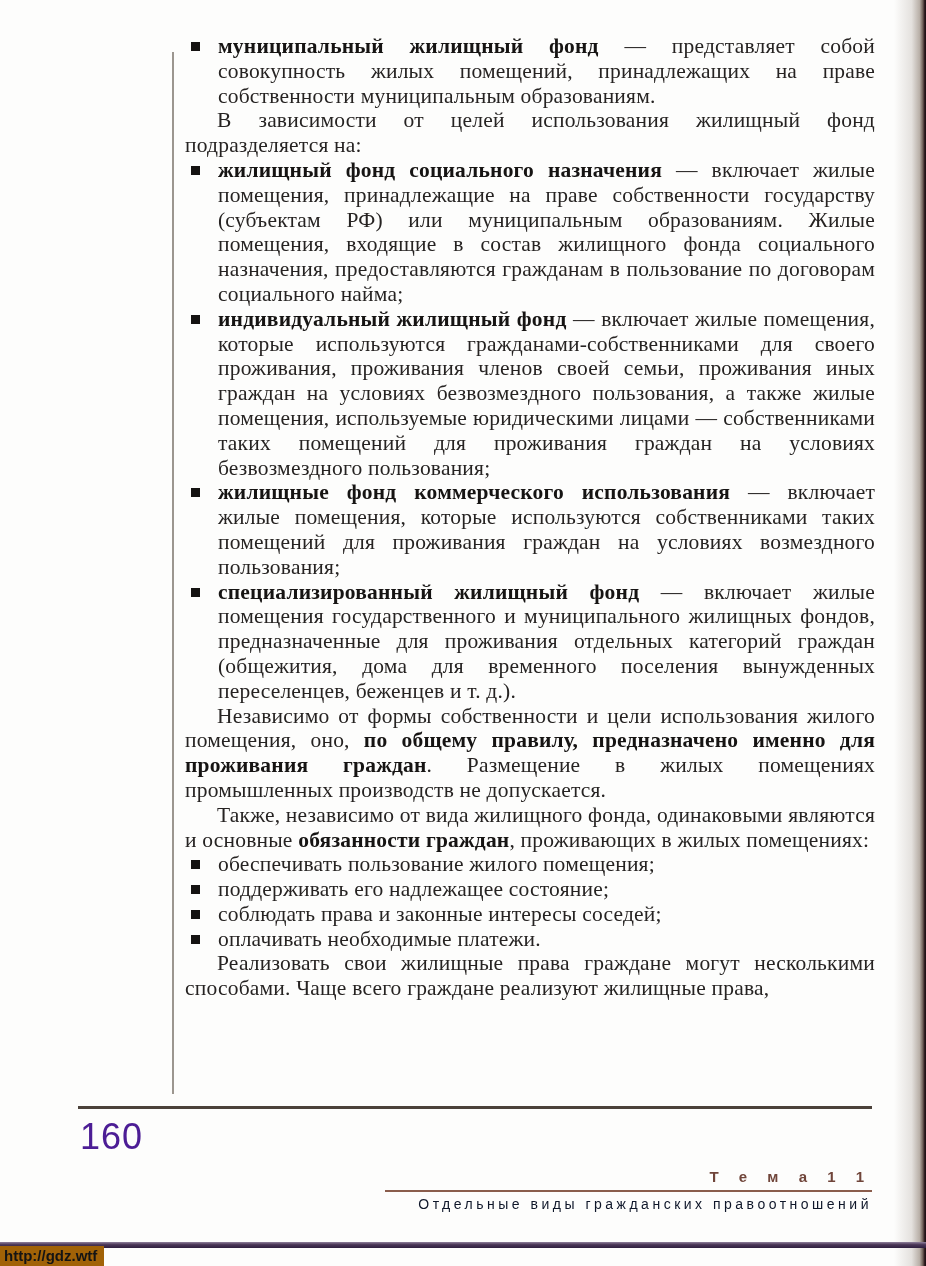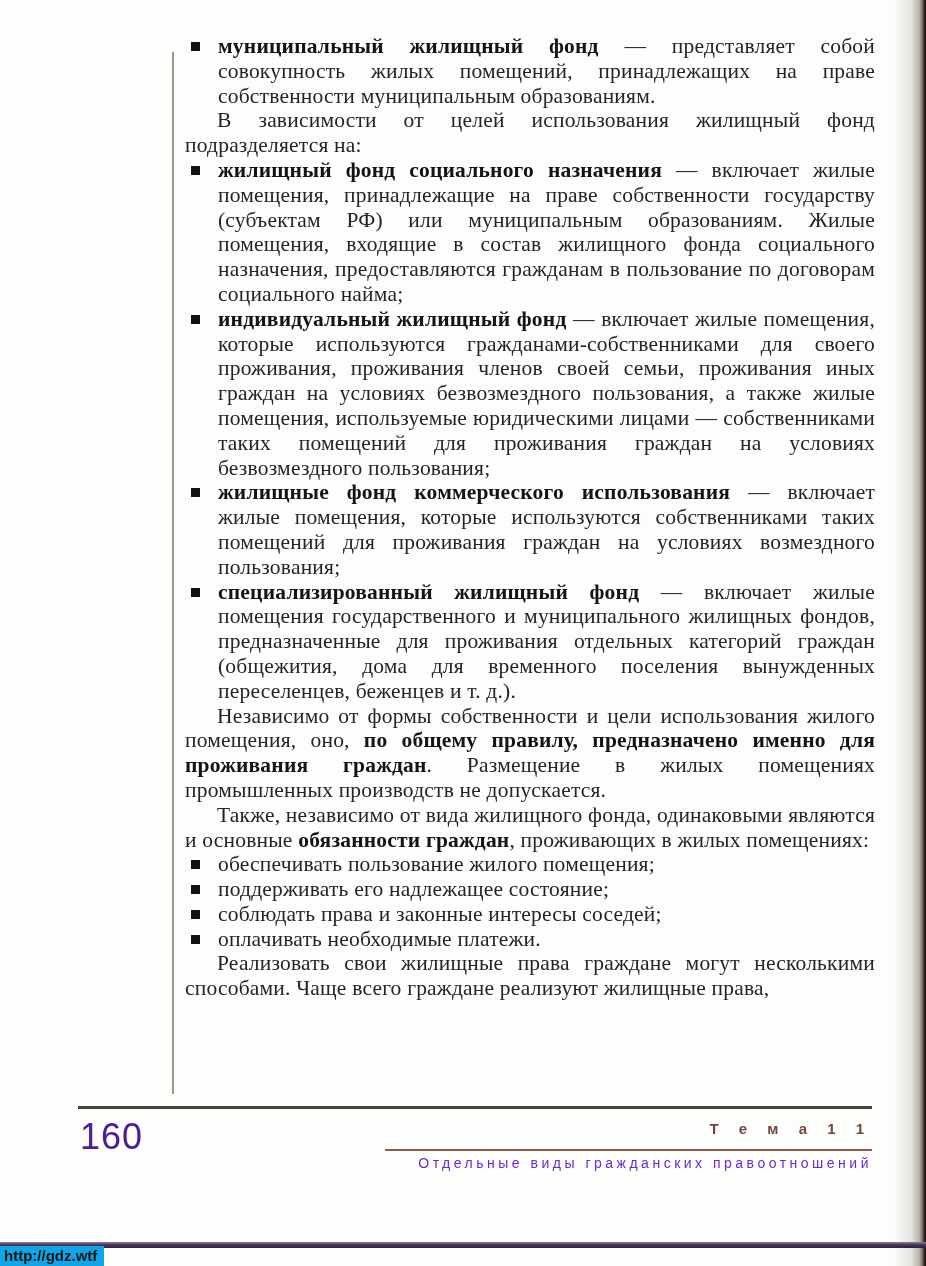--- a/index.html
+++ b/index.html
@@ -60,39 +60,39 @@
     font-family:"Liberation Sans", sans-serif;
     font-size:36px; color:#4c1d95; letter-spacing:1px;
   }
   .footer-right {
     position:absolute; left:385px; top:1120px; width:487px;
     font-family:"Liberation Sans", sans-serif;
     text-align:right;
   }
   .theme-label {
     font-size:15px; font-weight:bold; letter-spacing:8px;
-    color:#70453a; padding-bottom:12px;
+    color:#70453a; padding-bottom:5px;margin-top:48px;
   }
   .theme-rule { height:2px; background:#8a5d4c; }
   .section-title {
     margin-top:4px;
     font-size:14px; letter-spacing:3.5px;
-    color:#6d28d9;
+    color:#0f172a;
   }
 
   
   .bottom-bar {
     position:absolute; left:0; top:1242px; width:926px; height:6px;
     background:linear-gradient(to bottom, #8f819c 0%, #4a3656 45%, #2f2040 100%);
   }
 
   
   .watermark {
     position:absolute; left:0; top:1246px;
-    background:#0ea5e9;
+    background:#a16207;
     font-family:"Liberation Sans", sans-serif;
     font-size:15px; font-weight:bold; color:#141414;
     padding:1px 7px 2px 4px;
   }
 </style>
 </head>
 <body>
 
 <div class="page">
 

